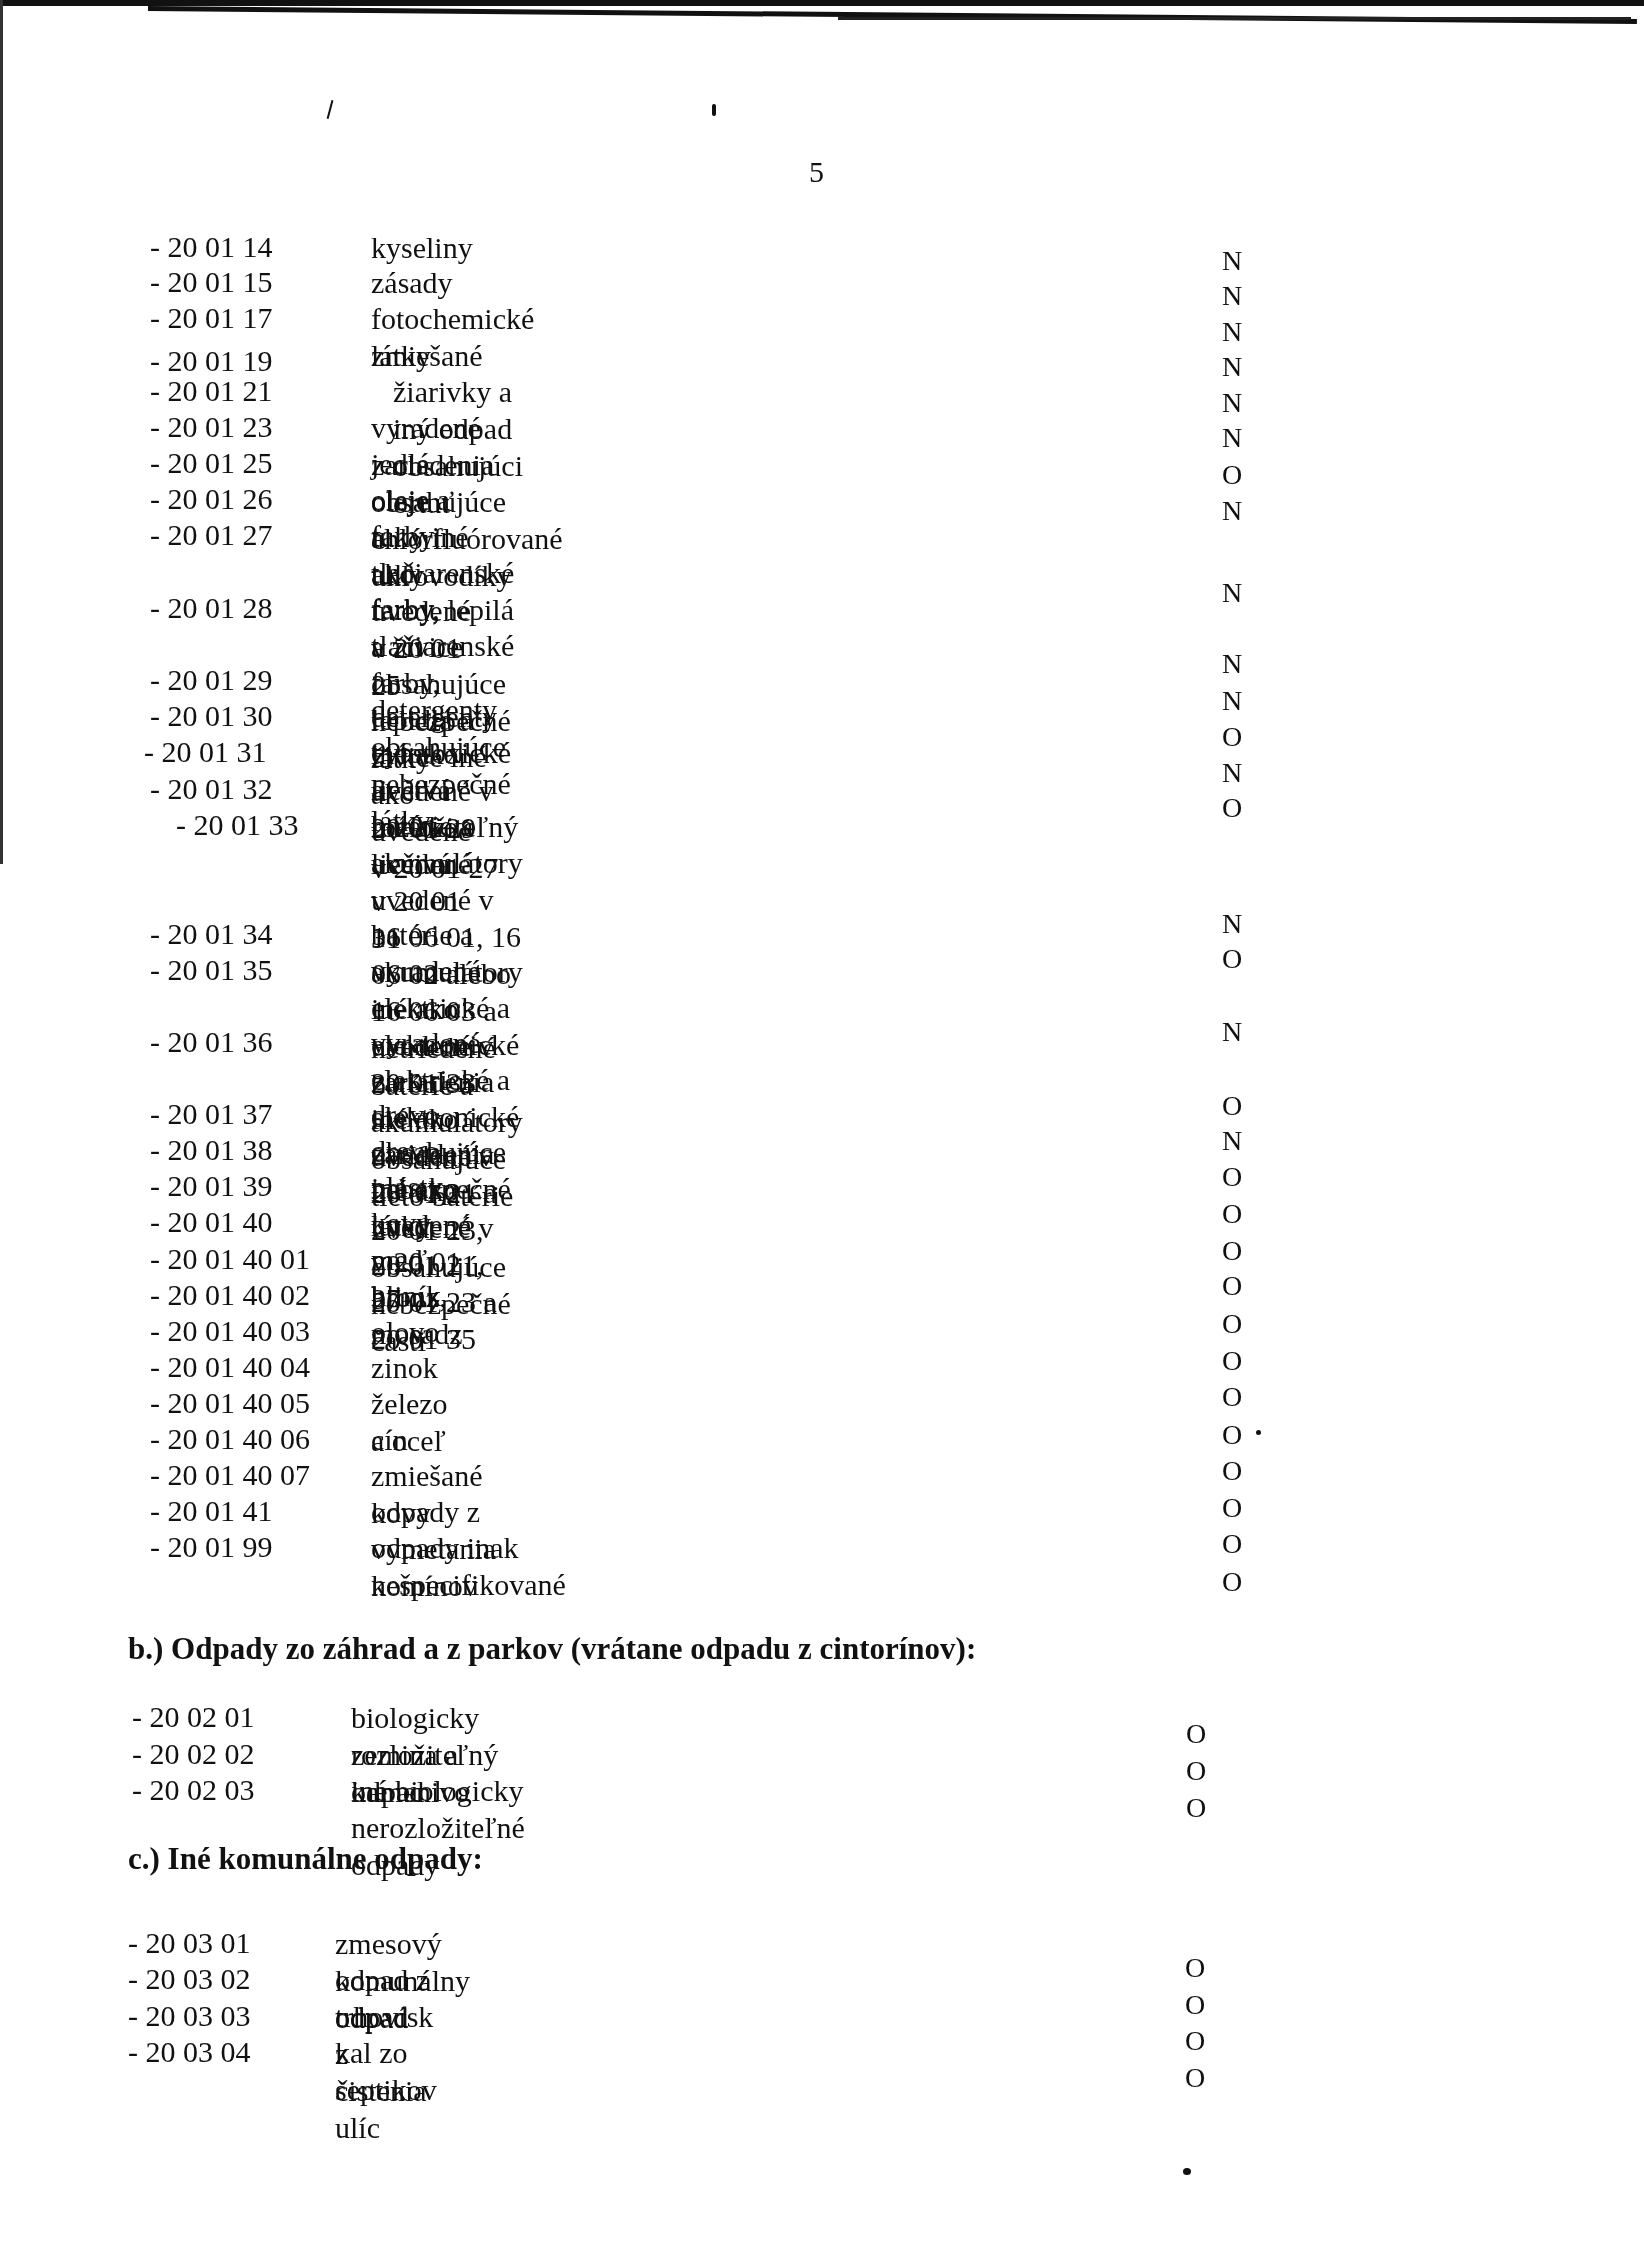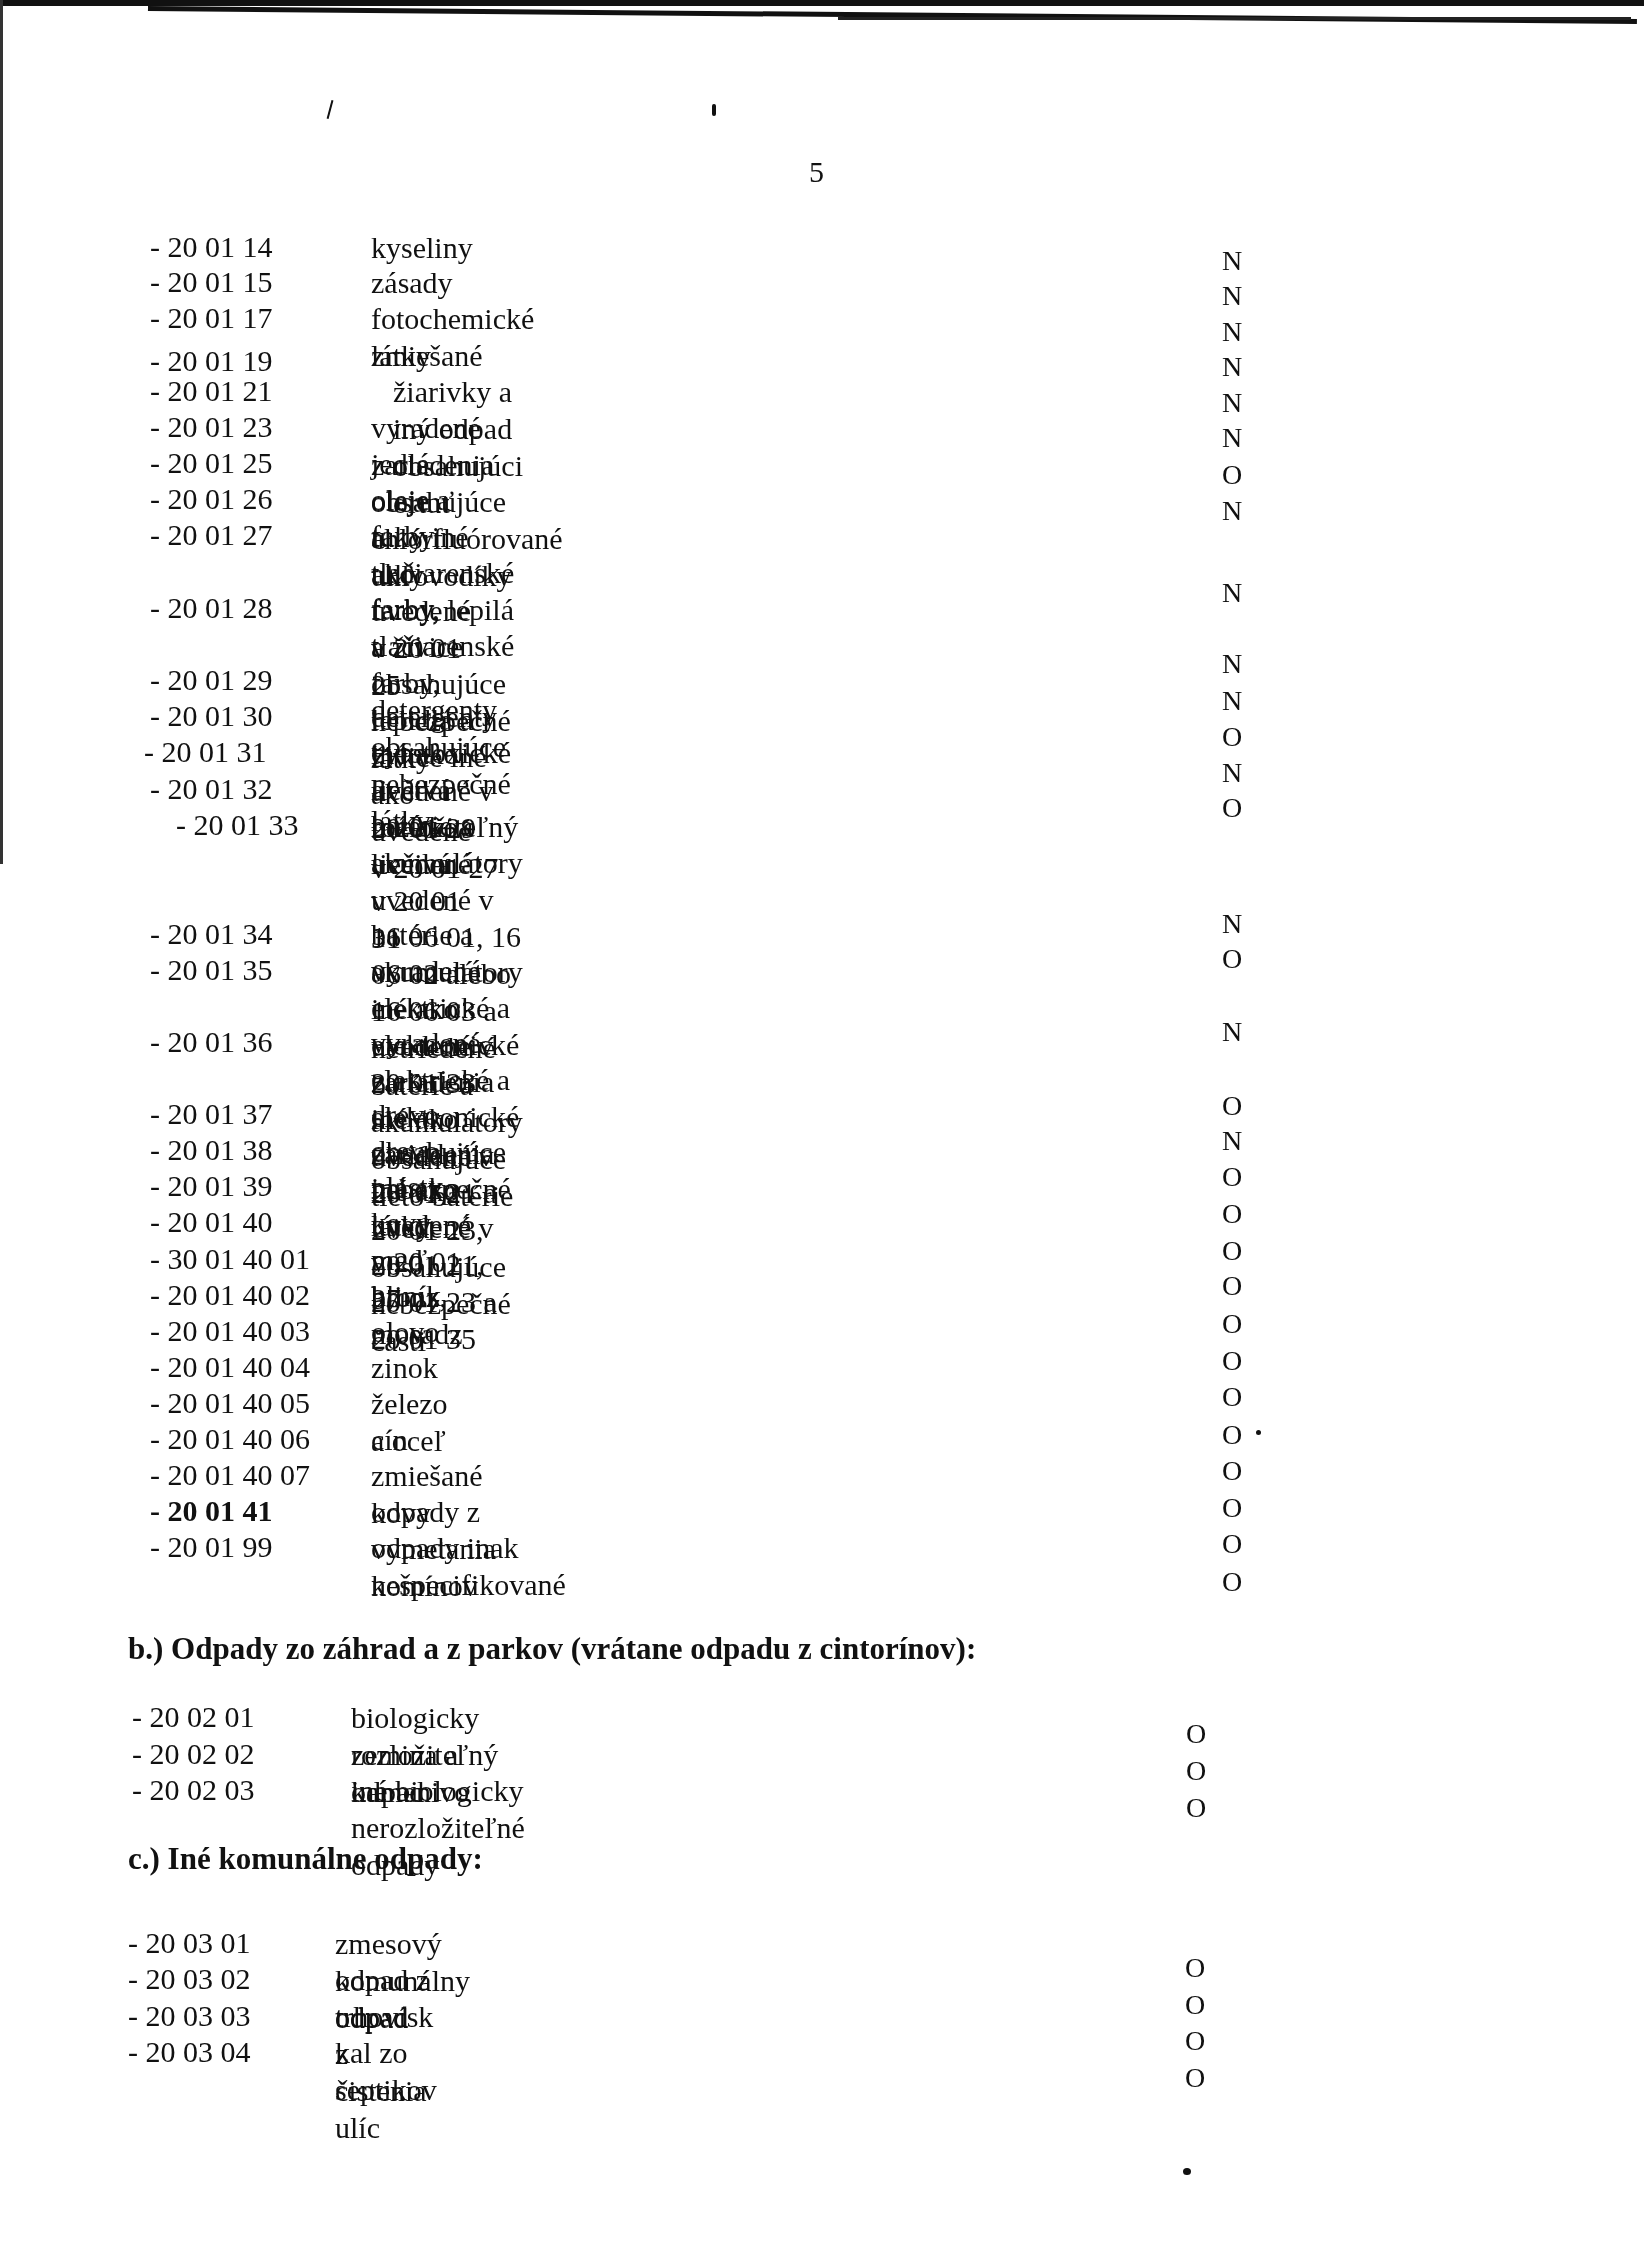--- a/index.html
+++ b/index.html
@@ -145,21 +145,21 @@
       <span class="code" style="left: 150px; top: 0px;">- 20 01 39</span>
       <span class="desc" style="left: 371px; top: 0px;">plasty</span>
     </div>
     <div class="cat" style="left: 1222px; top: 1198px;">O</div>
     <div class="row" style="left: 0px; top: 1204px;">
       <span class="code" style="left: 150px; top: 0px;">- 20 01 40</span>
       <span class="desc" style="left: 371px; top: 0px;">kovy</span>
     </div>
     <div class="cat" style="left: 1222px; top: 1235px;">O</div>
     <div class="row" style="left: 0px; top: 1241px;">
-      <span class="code" style="left: 150px; top: 0px;">- 30 01 40 01</span>
+      <span class="code" style="left: 150px; top: 0px;">- 20 01 40 01</span>
       <span class="desc" style="left: 371px; top: 0px;">meď, bronz, mosadz</span>
     </div>
     <div class="cat" style="left: 1222px; top: 1270px;">O</div>
     <div class="row" style="left: 0px; top: 1277px;">
       <span class="code" style="left: 150px; top: 0px;">- 20 01 40 02</span>
       <span class="desc" style="left: 371px; top: 0px;">hliník</span>
     </div>
     <div class="cat" style="left: 1222px; top: 1308px;">O</div>
     <div class="row" style="left: 0px; top: 1313px;">
       <span class="code" style="left: 150px; top: 0px;">- 20 01 40 03</span>
@@ -180,21 +180,21 @@
       <span class="code" style="left: 150px; top: 0px;">- 20 01 40 06</span>
       <span class="desc" style="left: 371px; top: 0px;">cín</span>
     </div>
     <div class="cat" style="left: 1222px; top: 1455px;">O</div>
     <div class="row" style="left: 0px; top: 1457px;">
       <span class="code" style="left: 150px; top: 0px;">- 20 01 40 07</span>
       <span class="desc" style="left: 371px; top: 0px;">zmiešané kovy</span>
     </div>
     <div class="cat" style="left: 1222px; top: 1492px;">O</div>
     <div class="row" style="left: 0px; top: 1493px;">
-      <span class="code" style="left: 150px; top: 0px; font-weight: bold;">- 20 01 41</span>
+      <span class="code" style="left: 150px; top: 0px;">- 20 01 41</span>
       <span class="desc" style="left: 371px; top: 0px;">odpady z vymetania komínov</span>
     </div>
     <div class="cat" style="left: 1222px; top: 1528px;">O</div>
     <div class="row" style="left: 0px; top: 1529px;">
       <span class="code" style="left: 150px; top: 0px;">- 20 01 99</span>
       <span class="desc" style="left: 371px; top: 0px;">odpady inak nešpecifikované</span>
     </div>
     <div class="cat" style="left: 1222px; top: 1566px;">O</div>
   </div>
 

